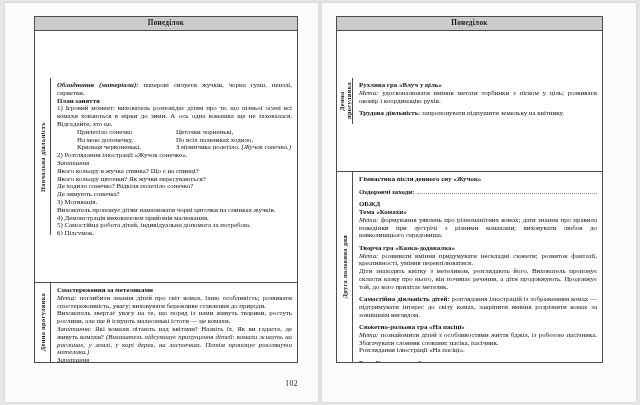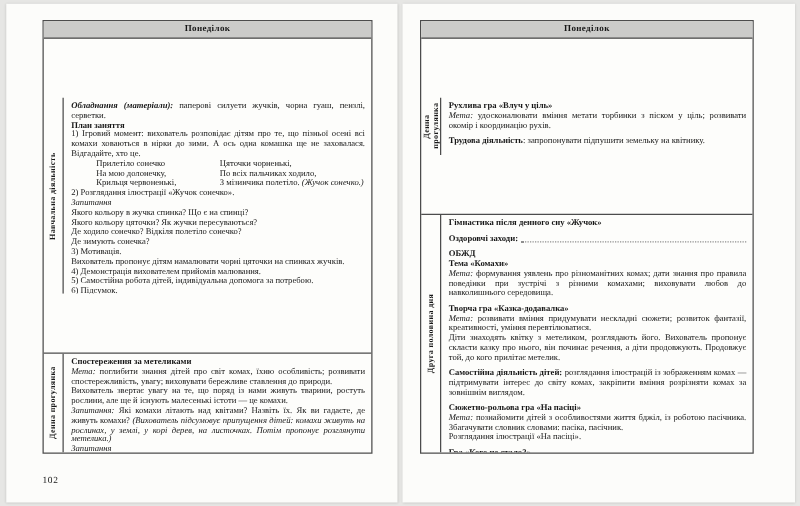--- a/index.html
+++ b/index.html
@@ -47,21 +47,21 @@
   .s-b{font-weight:bold;}
   .s-i{font-style:italic;}
   .s-bi{font-weight:bold;font-style:italic;}
   .gap{height:4.5px;}
   .dotted{display:flex;align-items:flex-end;}
   .dotted .dotfill{flex:1 1 auto;margin:0 0 1.5px 3px;border-bottom:1px dotted #8f8f8f;height:6px;}
   .dotline{height:7px;border-bottom:1px dotted #8f8f8f;margin-bottom:2px;}
   .poem{display:grid;grid-template-columns:46% 54%;padding-left:20px;}
   .poem > div{text-align:left;}
   .pagenum{
-    position:absolute;bottom:14px;text-align:left;
+    position:absolute;bottom:14px;text-align:right;
     font-size:7.5px;letter-spacing:.5px;
   }
   .page-left .pagenum{left:29px;width:264px;}
   .page-right .pagenum{left:14px;width:267px;}
 </style>
 </head>
 <body>
 
 <div class="spread">
 

